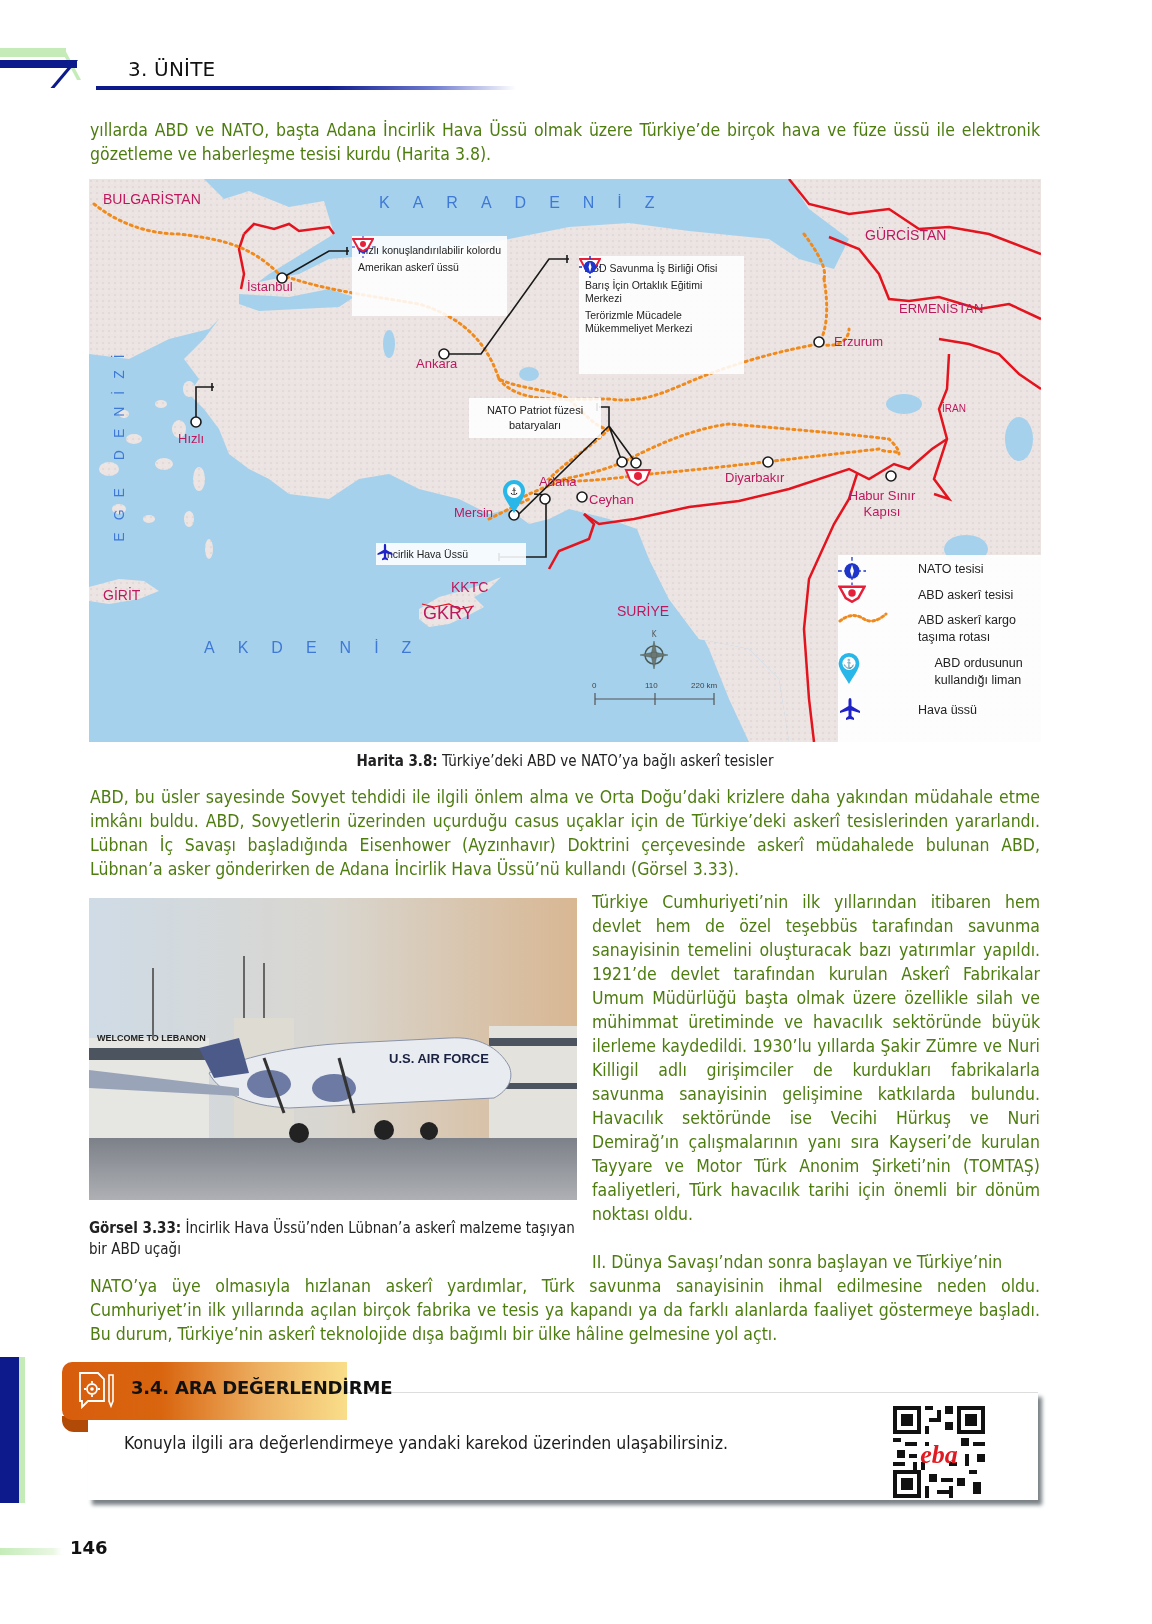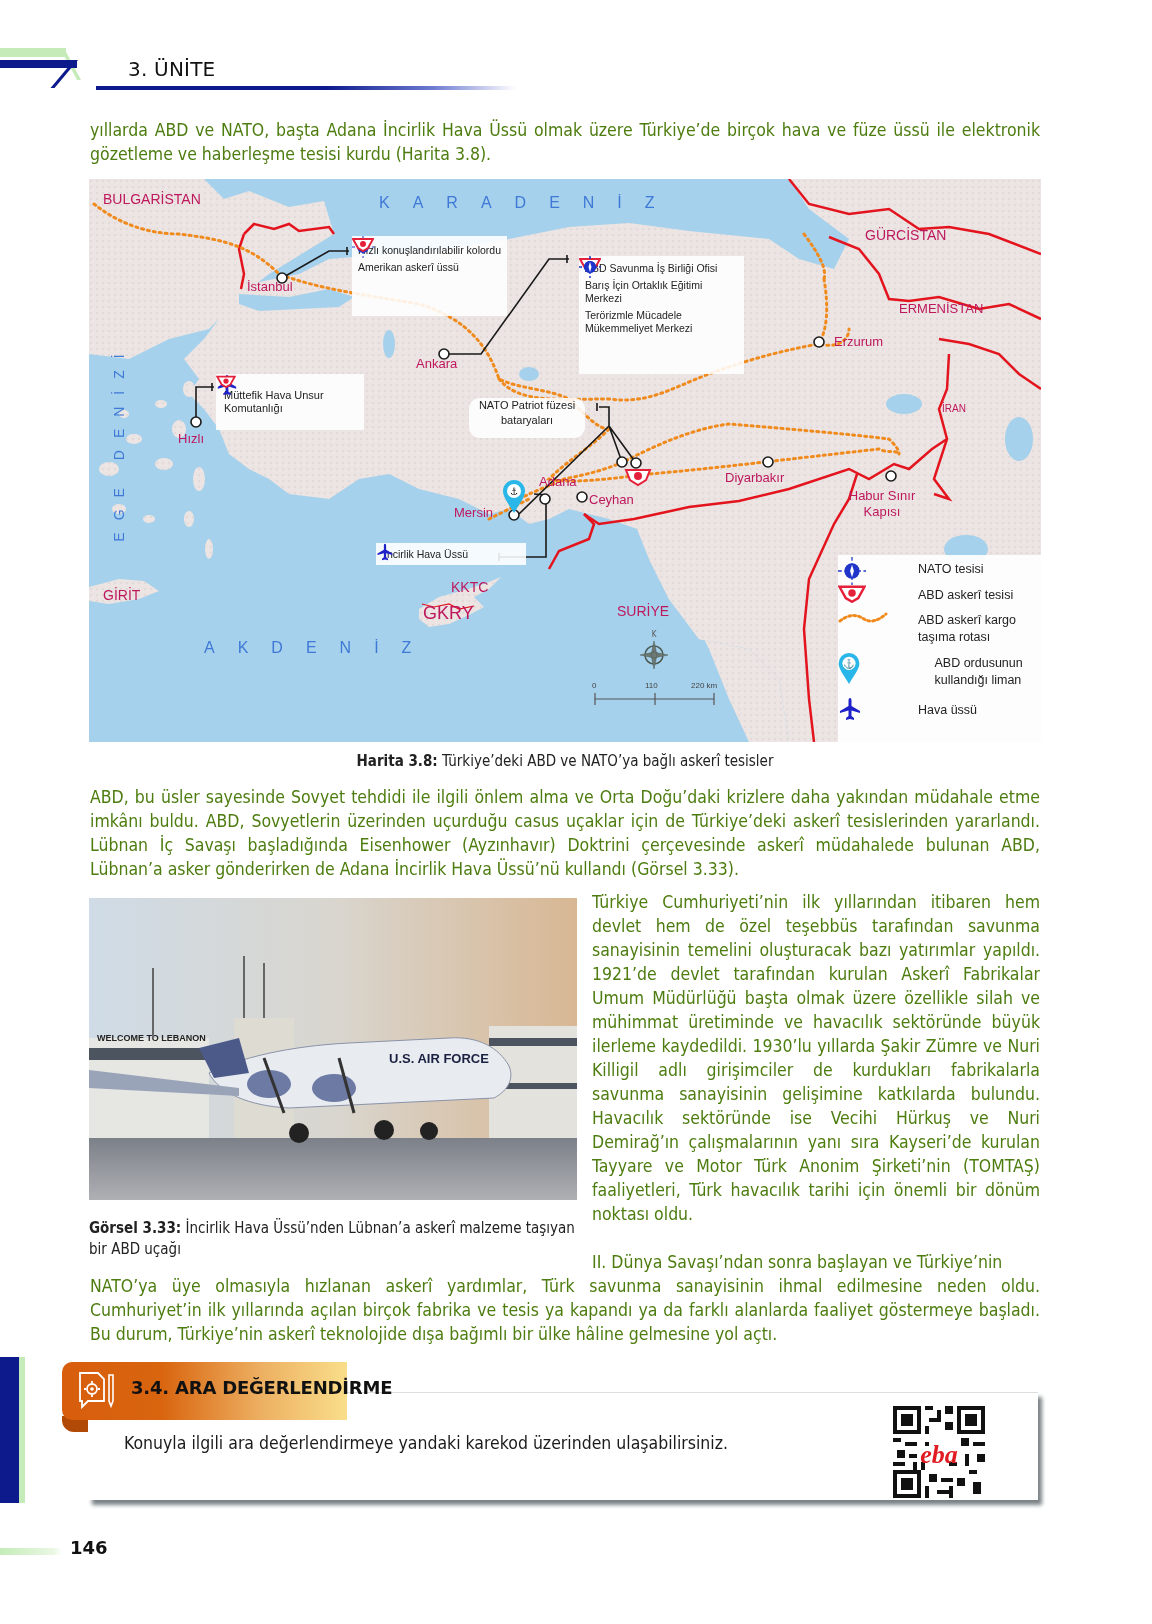--- a/index.html
+++ b/index.html
@@ -240,34 +240,22 @@
     <div class="row">
       <svg class="ico" width="22" height="22" viewBox="0 0 22 22">
           <path d="M11,0 V22 M0,11 H22" stroke="#1f34c8" stroke-dasharray="3 2"></path>
           <circle cx="11" cy="11" r="6" fill="#1f34c8"></circle>
           <path d="M11,6 L12.5,11 L11,16 L9.5,11 Z" fill="#fff"></path>
         </svg>
       <span class="txt">Terörizmle Mücadele Mükemmeliyet Merkezi</span>
     </div>
   </div>
 
-  <div class="callout" style="left:127px;top:195px;width:148px;height:56px;padding:2px 4px;box-sizing:border-box;display:flex;align-items:center;gap:4px;">
-    <div style="display:flex;flex-direction:column;align-items:center;gap:2px;">
-      <svg class="ico" width="22" height="22" viewBox="0 0 24 24">
-          <path d="M12,1 C13,1 13.5,2 13.5,4 V9 L22,14 V16 L13.5,13.5 V19 L16,21 V23 L12,22 L8,23 V21 L10.5,19 V13.5 L2,16 V14 L10.5,9 V4 C10.5,2 11,1 12,1 Z" fill="#1f22c8"></path>
-        </svg>
-      <svg class="ico" width="20" height="14" viewBox="0 0 22 16">
-          <path d="M1,3 L21,3 L16,12 L11,15 L6,12 Z" fill="#fff" stroke="#e5203a" stroke-width="2"></path>
-          <circle cx="11" cy="8" r="3" fill="#e5203a"></circle>
-        </svg>
-    </div>
-    <span class="txt" style="font-size:11px;">Müttefik Hava Unsur Komutanlığı</span>
-  </div>
-
-  <div class="callout" style="left:380px;top:219px;width:116px;height:40px;display:flex;justify-content:center;text-align:center;border-radius:11px;">
+
+  <div class="callout" style="left:380px;top:219px;width:132px;height:40px;display:flex;align-items:center;justify-content:center;text-align:center;">
     <span class="txt" style="font-size:11px;line-height:15px;">NATO Patriot füzesi bataryaları</span>
   </div>
 
   <div class="callout" style="left:287px;top:364px;width:150px;height:22px;display:flex;align-items:center;justify-content:space-between;padding:0 8px;box-sizing:border-box;">
     <span class="txt">İncirlik Hava Üssü</span>
     <svg class="ico" width="18" height="18" viewBox="0 0 24 24">
         <path d="M12,1 C13,1 13.5,2 13.5,4 V9 L22,14 V16 L13.5,13.5 V19 L16,21 V23 L12,22 L8,23 V21 L10.5,19 V13.5 L2,16 V14 L10.5,9 V4 C10.5,2 11,1 12,1 Z" fill="#1f22c8"></path>
       </svg>
   </div>
 

